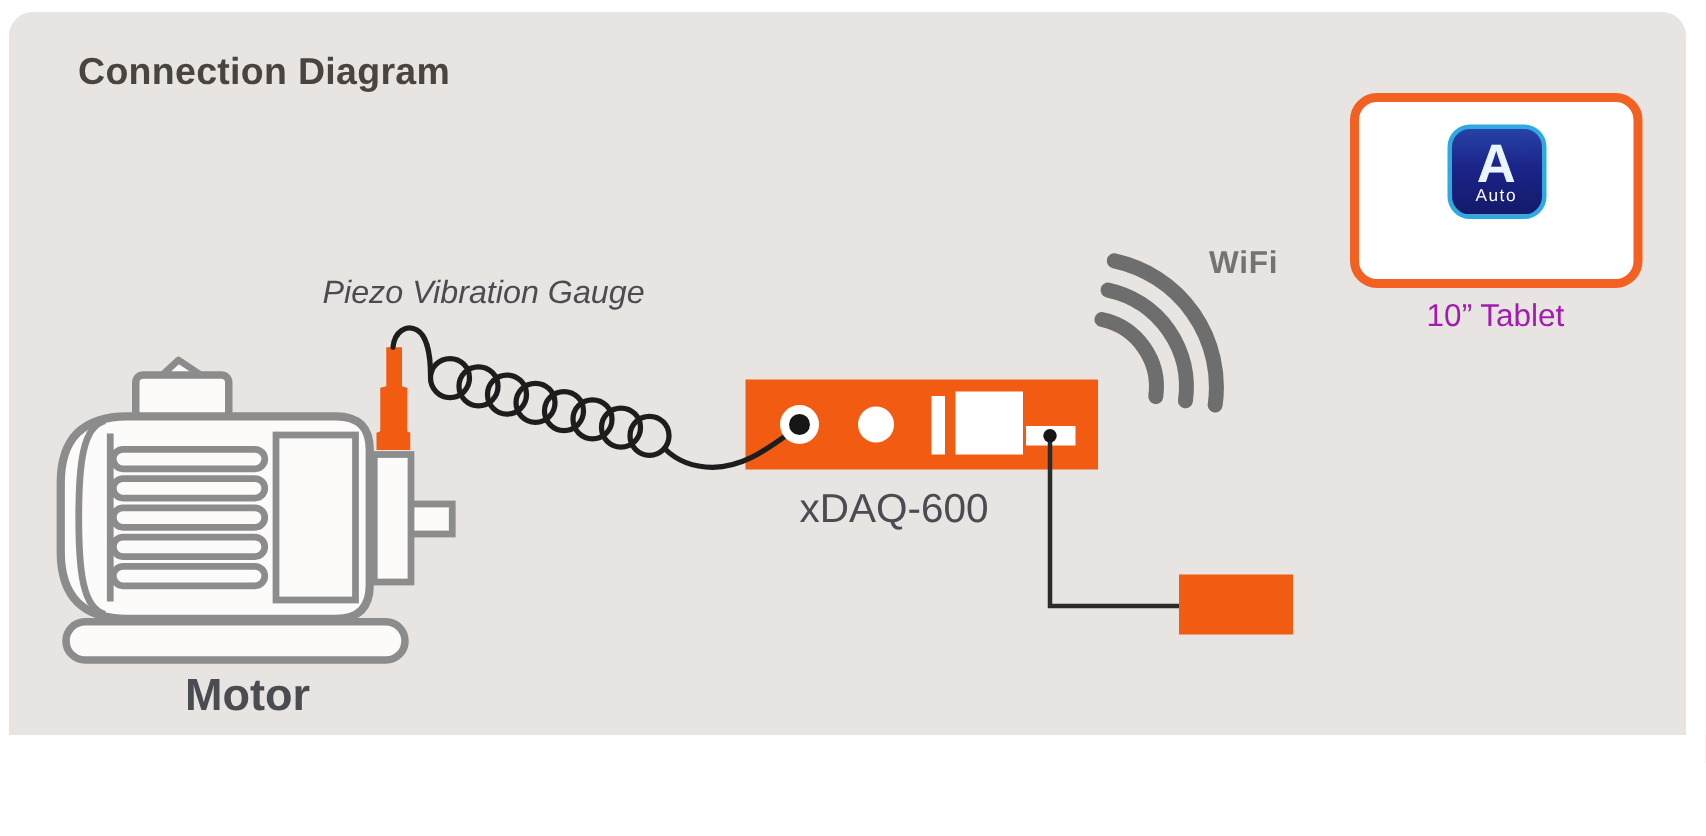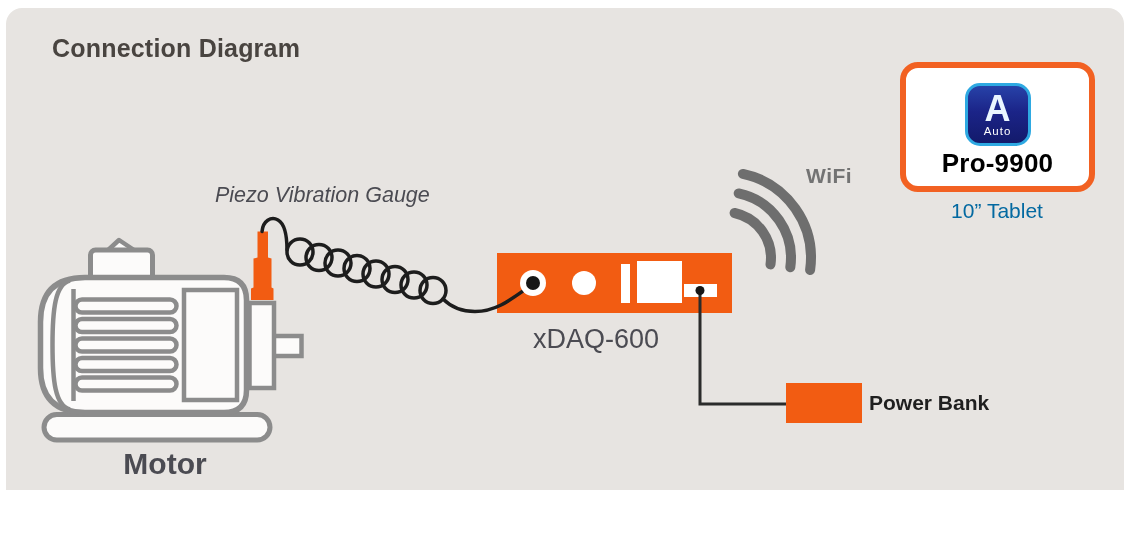--- a/index.html
+++ b/index.html
@@ -11,21 +11,21 @@
   .piezo-label{left:215px;top:183px;font-size:21.5px;font-style:italic;}
   .motor-label{left:165px;top:447px;font-size:30px;transform:translateX(-50%);font-weight:bold;}
   .gateway-label{left:596px;top:325px;font-size:27px;line-height:28.5px;text-align:center;transform:translateX(-50%);}
   .wifi-label{left:806px;top:164px;font-size:21px;font-weight:600;color:#737373;letter-spacing:.5px;}
   .powerbank-label{left:869px;top:391px;font-size:21px;font-weight:600;color:#1F1F1F;}
   .tablet{position:absolute;left:900px;top:62px;width:195px;height:130px;box-sizing:border-box;background:#ffffff;border:6px solid #F26122;border-radius:18px;display:flex;flex-direction:column;align-items:center;}
   .app-icon{margin-top:15px;width:66px;height:63px;box-sizing:border-box;border-radius:15px;border:3px solid #2EA9E2;background:linear-gradient(180deg,#2742A8 0%,#1B2488 45%,#131A6B 100%);display:flex;flex-direction:column;align-items:center;justify-content:center;}
   .app-letter{font-size:36px;line-height:34px;font-weight:700;color:#EAF6FF;}
   .app-caption{font-size:11.5px;line-height:13px;color:#ffffff;letter-spacing:1px;margin-top:-1px;}
   .tablet-model{margin-top:2px;font-size:26px;font-weight:700;color:#000000;letter-spacing:.2px;}
-  .tablet-caption{position:absolute;left:997px;top:199px;font-size:21px;color:#0369a1;transform:translateX(-50%);white-space:nowrap;}
+  .tablet-caption{position:absolute;left:997px;top:199px;font-size:21px;color:#a21caf;transform:translateX(-50%);white-space:nowrap;}
 </style>
 </head>
 <body>
 
 <div class="stage">
   <div class="panel"></div>
 
   <svg class="overlay" viewBox="0 0 1137 557">
 
     <g stroke="#8C8C8C" fill="#FCFBFA">
@@ -95,23 +95,21 @@
 
   <div class="label title">Connection Diagram</div>
   <div class="label piezo-label">Piezo Vibration Gauge</div>
   <div class="label motor-label">Motor</div>
 
   <div class="label gateway-label">
     <div>xDAQ-600</div>
   </div>
 
   <div class="label wifi-label">WiFi</div>
-  <div class="label powerbank-label">Power Bank</div>
 
   <div class="tablet">
     <div class="app-icon">
       <div class="app-letter">A</div>
       <div class="app-caption">Auto</div>
     </div>
-    <div class="tablet-model">Pro-9900</div>
   </div>
   <div class="tablet-caption">10” Tablet</div>
 </div>
 
 </body></html>

